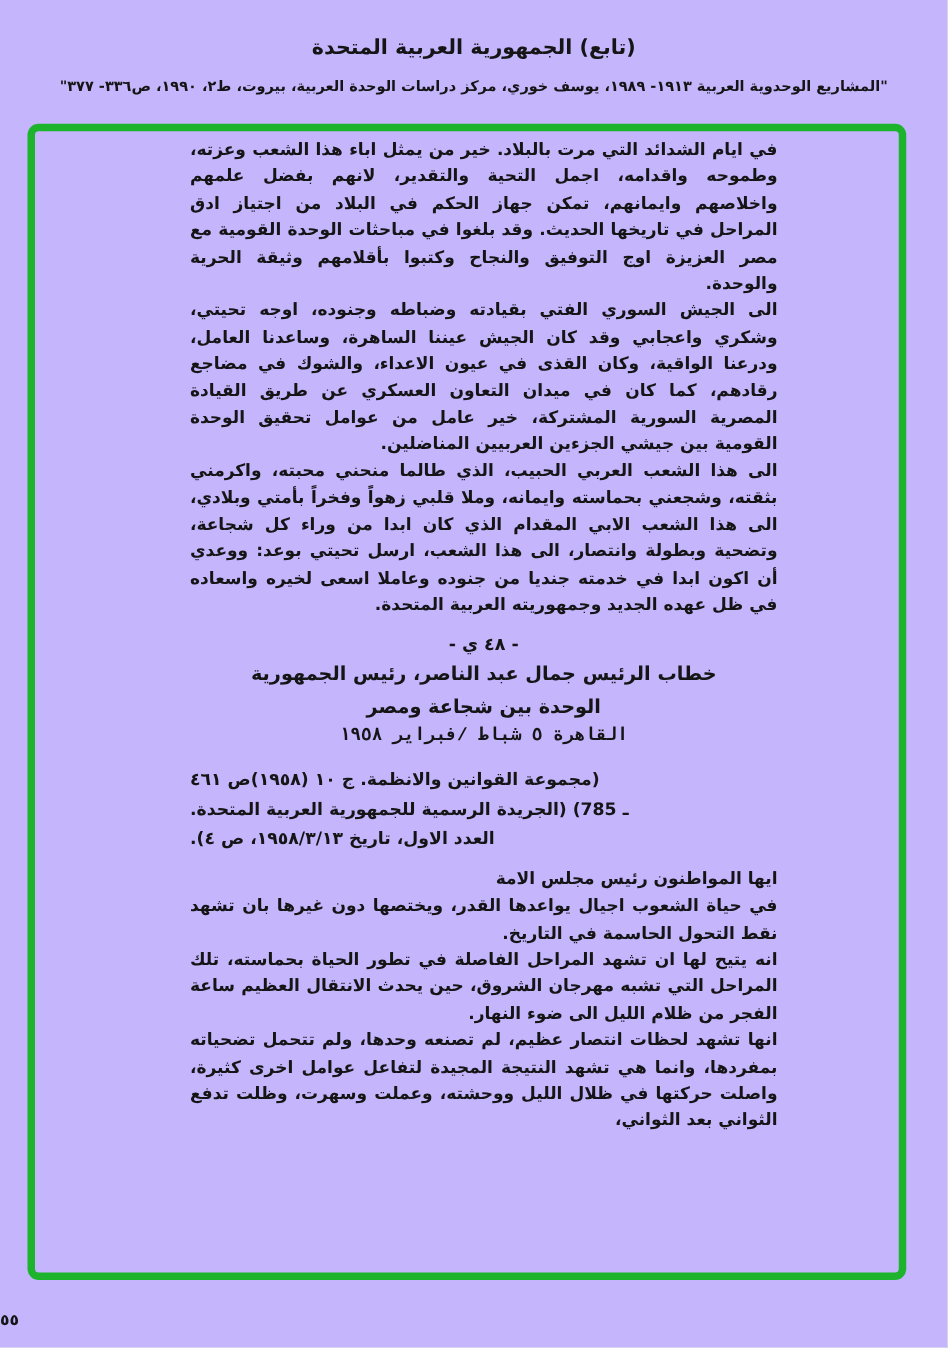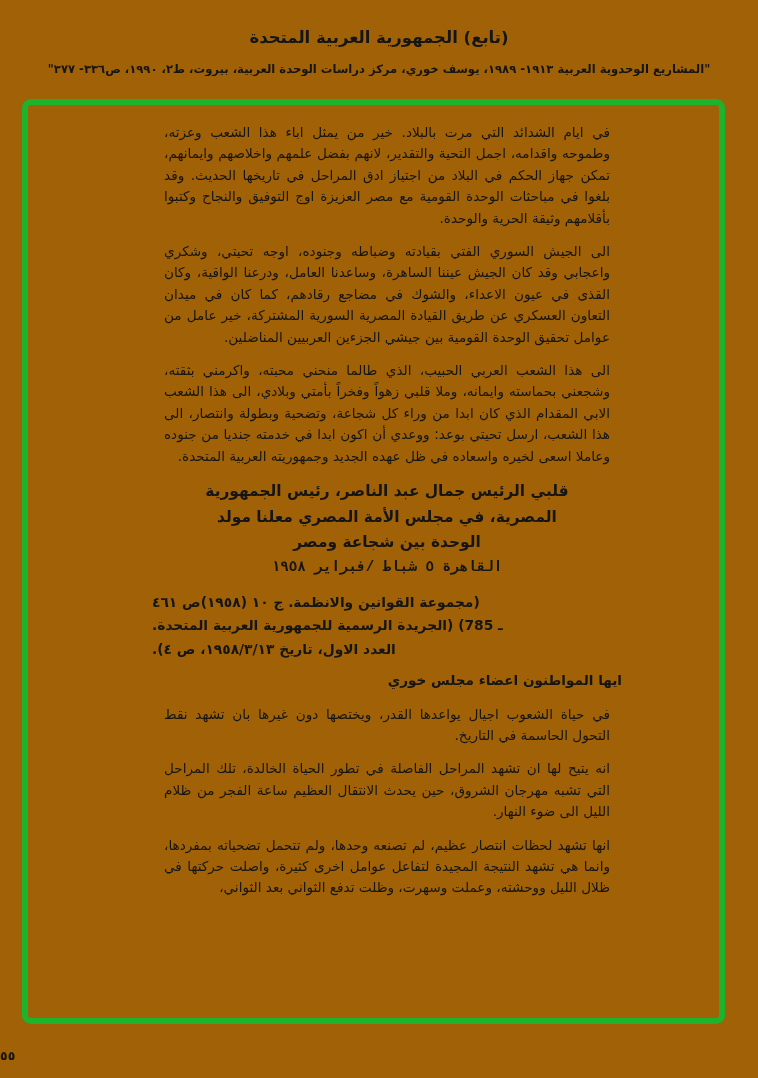--- a/index.html
+++ b/index.html
@@ -5,21 +5,21 @@
   html, body {
     margin: 0;
     padding: 0;
     background: #e8e8e8;
   }
   .page {
     position: relative;
     width: 758px;
     height: 1078px;
     margin: 0 auto;
-    background: #a16207;
+    background: #c4b5fd;
     color: #151515;
     font-family: "DejaVu Sans", sans-serif;
     direction: rtl;
     overflow: hidden;
   }
   .header-title {
     position: absolute;
     top: 28px;
     left: 0;
     width: 100%;
@@ -52,24 +52,24 @@
   }
   .content {
     position: absolute;
     left: 152px;
     top: 110px;
     width: 470px;
     height: 908px;
     overflow: hidden;
   }
   .body-par {
-    margin: 12px;
+    margin: 0;
     font-size: 13.6px;
     line-height: 21.4px;
-    font-weight: normal;
+    font-weight: bold;
     text-align: justify;
     text-justify: inter-word;
   }
   .doc-number {
     margin: 13px 0 3px 0;
     text-align: center;
     font-size: 14px;
     font-weight: bold;
     letter-spacing: 1px;
   }
@@ -125,38 +125,38 @@
   <div class="header-citation">"المشاريع الوحدوية العربية ١٩١٣- ١٩٨٩، يوسف خوري، مركز دراسات الوحدة العربية، بيروت، ط٢، ١٩٩٠، ص٣٣٦- ٣٧٧"</div>
 
   <div class="green-frame"></div>
 
   <div class="content">
 
     <p class="body-par">في ايام الشدائد التي مرت بالبلاد. خير من يمثل اباء هذا الشعب وعزته، وطموحه واقدامه، اجمل التحية والتقدير، لانهم بفضل علمهم واخلاصهم وايمانهم، تمكن جهاز الحكم في البلاد من اجتياز ادق المراحل في تاريخها الحديث. وقد بلغوا في مباحثات الوحدة القومية مع مصر العزيزة اوج التوفيق والنجاح وكتبوا بأقلامهم وثيقة الحرية والوحدة.</p>
     <p class="body-par">الى الجيش السوري الفتي بقيادته وضباطه وجنوده، اوجه تحيتي، وشكري واعجابي وقد كان الجيش عيننا الساهرة، وساعدنا العامل، ودرعنا الواقية، وكان القذى في عيون الاعداء، والشوك في مضاجع رقادهم، كما كان في ميدان التعاون العسكري عن طريق القيادة المصرية السورية المشتركة، خير عامل من عوامل تحقيق الوحدة القومية بين جيشي الجزءين العربيين المناضلين.</p>
     <p class="body-par">الى هذا الشعب العربي الحبيب، الذي طالما منحني محبته، واكرمني بثقته، وشجعني بحماسته وايمانه، وملا قلبي زهواً وفخراً بأمتي وبلادي، الى هذا الشعب الابي المقدام الذي كان ابدا من وراء كل شجاعة، وتضحية وبطولة وانتصار، الى هذا الشعب، ارسل تحيتي بوعد: ووعدي أن اكون ابدا في خدمته جنديا من جنوده وعاملا اسعى لخيره واسعاده في ظل عهده الجديد وجمهوريته العربية المتحدة.</p>
 
+    <div class="doc-number">- ٤٨ ي -</div>
 
     <div>
-      <span class="doc-title-line">قلبي الرئيس جمال عبد الناصر، رئيس الجمهورية</span>
-      <span class="doc-title-line">المصرية، في مجلس الأمة المصري معلنا مولد</span>
+      <span class="doc-title-line">خطاب الرئيس جمال عبد الناصر، رئيس الجمهورية</span>
       <span class="doc-title-line">الوحدة بين شجاعة ومصر</span>
     </div>
 
     <div class="place-date">القاهرة ٥ شباط /فبراير ١٩٥٨</div>
 
     <div class="source-block">
       <span class="source-line">(مجموعة القوانين والانظمة. ج ١٠ (١٩٥٨)ص ٤٦١</span>
       <span class="source-line">ـ 785) (الجريدة الرسمية للجمهورية العربية المتحدة.</span>
       <span class="source-line">العدد الاول، تاريخ ١٩٥٨/٣/١٣، ص ٤).</span>
     </div>
 
-    <p class="salutation">ايها المواطنون اعضاء مجلس خوري</p>
+    <p class="salutation">ايها المواطنون رئيس مجلس الامة</p>
 
     <p class="body-par">في حياة الشعوب اجيال يواعدها القدر، ويختصها دون غيرها بان تشهد نقط التحول الحاسمة في التاريخ.</p>
-    <p class="body-par">انه يتيح لها ان تشهد المراحل الفاصلة في تطور الحياة الخالدة، تلك المراحل التي تشبه مهرجان الشروق، حين يحدث الانتقال العظيم ساعة الفجر من ظلام الليل الى ضوء النهار.</p>
+    <p class="body-par">انه يتيح لها ان تشهد المراحل الفاصلة في تطور الحياة بحماسته، تلك المراحل التي تشبه مهرجان الشروق، حين يحدث الانتقال العظيم ساعة الفجر من ظلام الليل الى ضوء النهار.</p>
     <p class="body-par">انها تشهد لحظات انتصار عظيم، لم تصنعه وحدها، ولم تتحمل تضحياته بمفردها، وانما هي تشهد النتيجة المجيدة لتفاعل عوامل اخرى كثيرة، واصلت حركتها في ظلال الليل ووحشته، وعملت وسهرت، وظلت تدفع الثواني بعد الثواني،</p>
 
   </div>
 
   <div class="page-number">٥٥</div>
 
 </div>
 
 </body></html>

